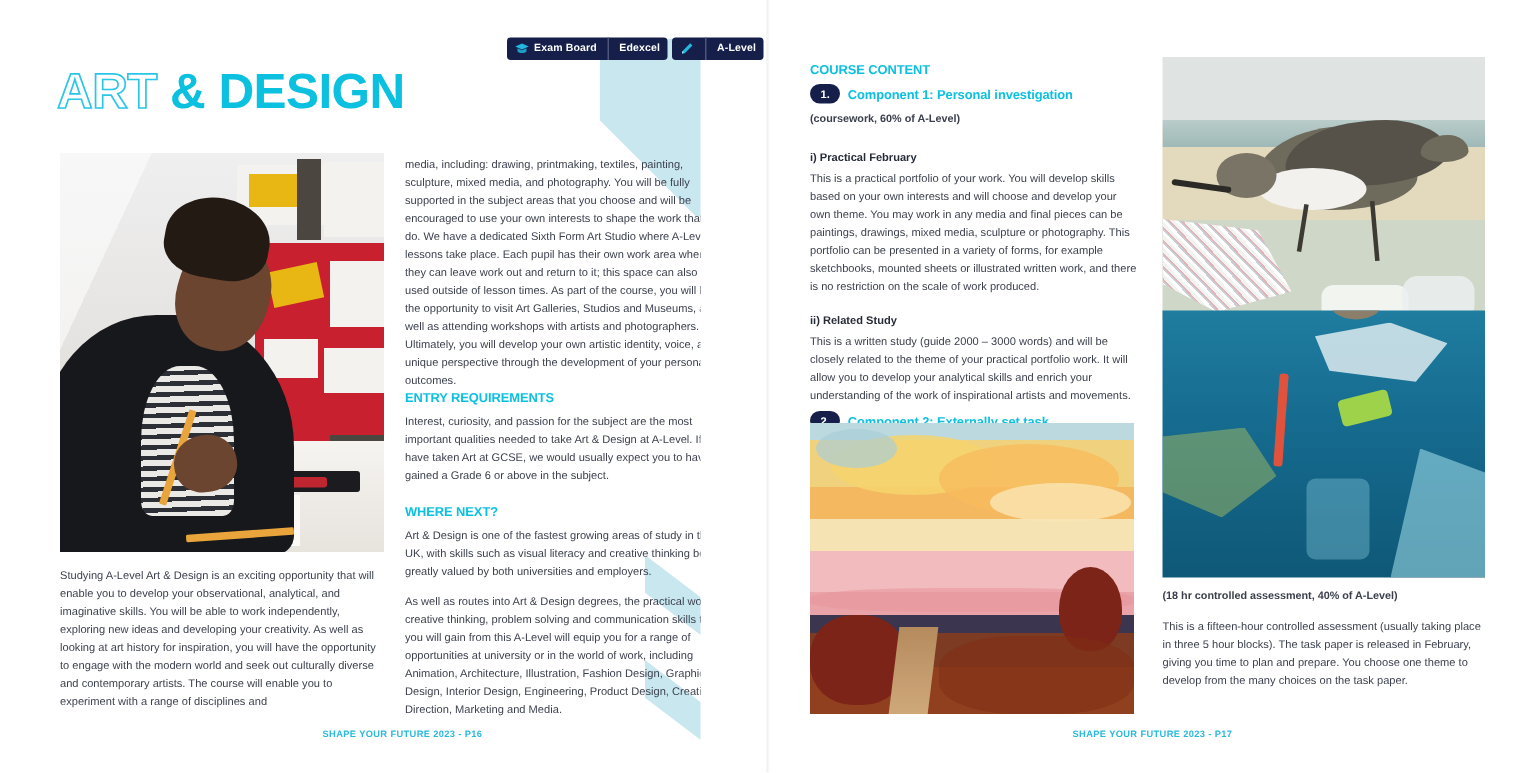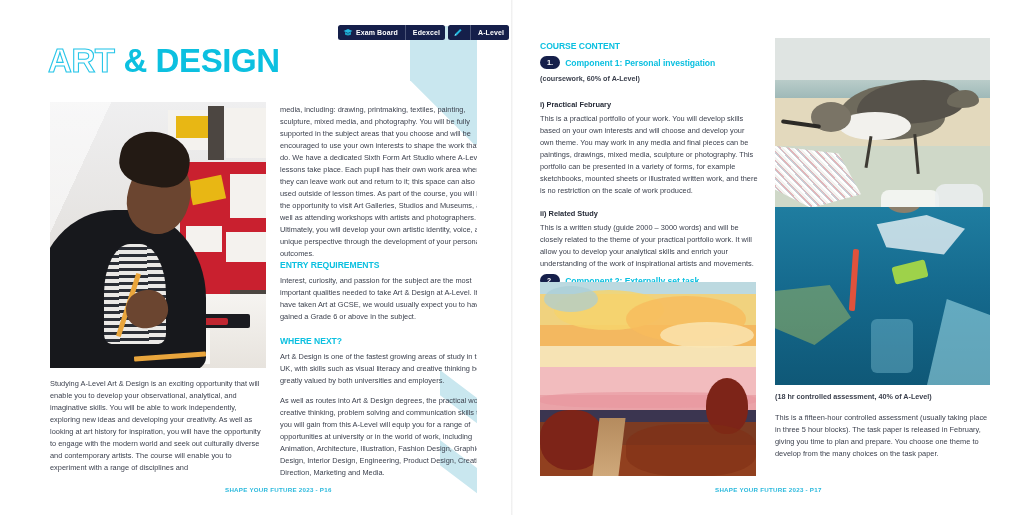--- a/index.html
+++ b/index.html
@@ -6,21 +6,21 @@
   html, body {
     width: 1024px; height: 515px;
     background: #ffffff;
     font-family: "Liberation Sans", sans-serif;
     overflow: hidden;
   }
   .spread { position: relative; width: 1024px; height: 515px; background: #fff; }
 
   
   .page { position: absolute; top: 0; height: 515px; background: #ffffff; overflow: hidden; }
-  .page-left  { left: 12px;   width: 465px; }
+  .page-left  { left: 2px;   width: 465px; }
   .page-right { left: 512px; width: 512px; }
   .gutter-line { position: absolute; left: 511px; top: 0; width: 2px; height: 515px;
                  background: linear-gradient(to right, rgba(0,0,0,.07), rgba(0,0,0,.015)); }
 
   
   .chev { position: absolute; background: #c9e7ef; }
   .chev-dn {
     clip-path: polygon(0 0, 50% 42%, 100% 0, 100% 34%, 50% 76%, 0 34%);
   }
   .chev-diag {

